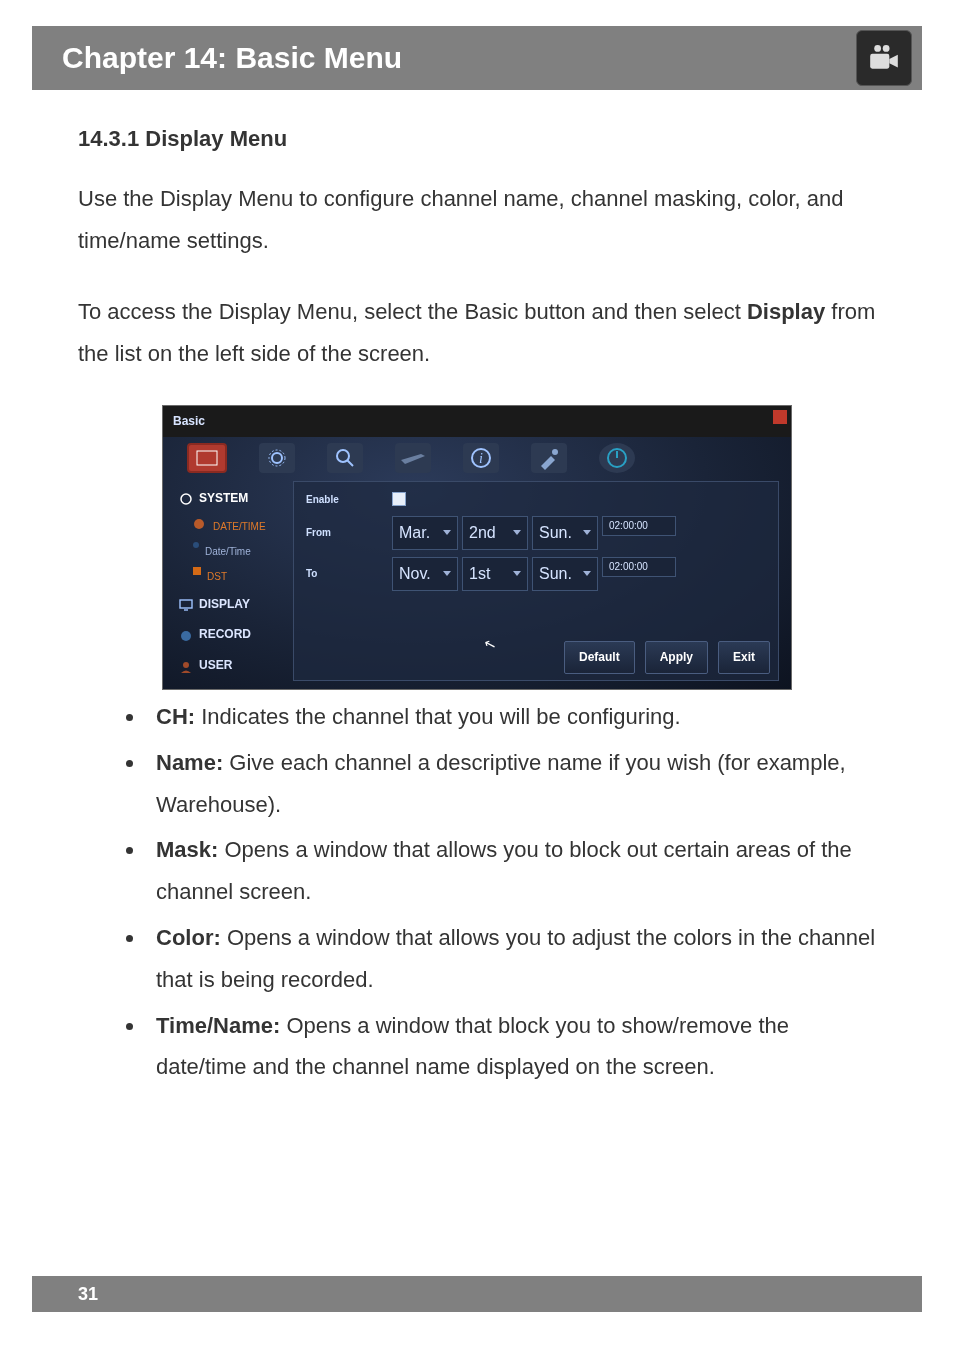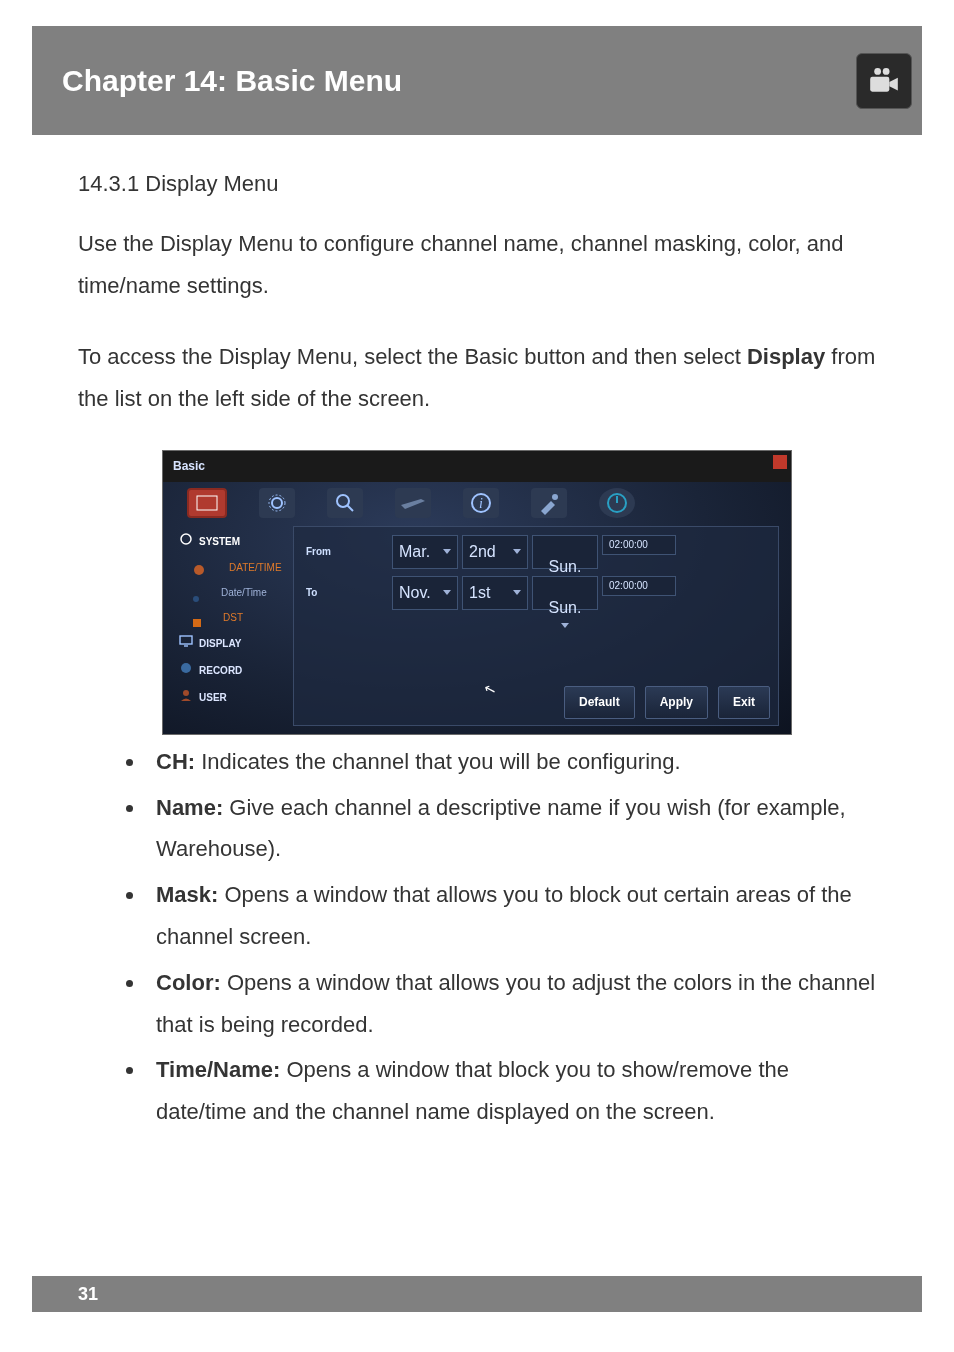--- a/index.html
+++ b/index.html
@@ -1,23 +1,23 @@
 <!DOCTYPE html>
 <html><head>
 <meta charset="utf-8">
 <style>
   * { box-sizing: border-box; margin: 0; padding: 0; }
   html, body { width: 954px; background: #fff; font-family: Arial, Helvetica, sans-serif; color: #343434; }
   .page { width: 954px; padding: 26px 32px 0 32px; position: relative; min-height: 1352px; }
-  .chapter-bar { background: #808080; color: #fff; height: 109px; display: flex; align-items: center; padding: 0 30px; position: relative; }
+  .chapter-bar { background: #808080; color: #fff; height: 64px; display: flex; align-items: center; padding: 0 30px; position: relative; }
   .chapter-bar h1 { font-size: 30px; font-weight: bold; }
   .chapter-icon { position: absolute; right: 10px; top: 50%; transform: translateY(-50%); width: 56px; height: 56px; background:#2a2a2a; border:1px solid #555; border-radius:6px; display:flex; align-items:center; justify-content:center; }
   .chapter-icon svg { width: 34px; height: 34px; }
   .body-area { padding: 28px 46px 0 46px; font-size: 22px; line-height: 1.9; }
-  .section-heading { font-size: 22px; font-weight: normal; margin-bottom: 18px; }
+  .section-heading { font-size: 22px; font-weight: bold; margin-bottom: 18px; }
   .bold { font-weight: bold; }
   .para { margin-bottom: 30px; }
   ul.bullets { list-style: disc; padding-left: 68px; margin-top: 6px; }
   ul.bullets li { padding-left: 10px; margin-bottom: 4px; }
   .page-num-bar { position:absolute; left:32px; bottom:40px; height:36px; background:#808080; color:#fff; font-weight:bold; font-size:18px; display:flex; align-items:center; padding:0 20px 0 46px; width:890px; }
   
   .shot-wrap { width: 630px; margin: 8px auto 0 auto; }
   .shot { width:630px; border:1px solid #6a6a6a; background: radial-gradient(ellipse at 40% 30%, #2c3b5a 0%, #1a2438 55%, #0d1320 100%); color:#cfe0ff; font-family: Arial, sans-serif; font-size:11px; position:relative; }
   .shot-title { background:#1a1a1a; color:#d8e4ff; font-weight:bold; font-size:12px; padding:4px 10px; }
   .shot-close { position:absolute; top:4px; right:4px; width:14px; height:14px; background:#c0392b; }
@@ -25,40 +25,40 @@
   .tab-icon { width:36px; height:30px; border-radius:4px; display:flex; align-items:center; justify-content:center; }
   .i-basic { background:#b03a2f; width:40px; height:30px; border:2px solid #8a2a21; border-radius:4px; }
   .i-gear { background:#2d3a52; }
   .i-search { background:#2d3a52; }
   .i-hdd { background:#2d3a52; }
   .i-info { background:#2d3a52; }
   .i-tools { background:#2d3a52; }
   .i-power { background:#2d3a52; border-radius:50%; }
   .shot-main { display:flex; padding:0 12px 8px 12px; gap:6px; }
   .sidebar { width:112px; padding-top:2px; }
-  .side-item { display:flex; align-items:flex-start; gap:6px; padding:4px 4px; color:#dce6ff; font-weight:bold; font-size:10px; }
+  .side-item { display:flex; align-items:center; gap:6px; padding:4px 4px; color:#dce6ff; font-weight:bold; font-size:12px; }
   .side-item.expanded { color:#fff; }
-  .side-sub { padding:3px 4px 3px 18px; font-size:10px; color:#9fb2d8; display:flex; align-items:flex-end; gap:22px;}
+  .side-sub { padding:3px 4px 3px 18px; font-size:10px; color:#9fb2d8; display:flex; align-items:flex-start; gap:6px;}
   .side-sub.active { color:#e07a2a; }
   .bullet-dot { width:6px; height:6px; background:#2a4d7a; border-radius:50%; display:inline-block;}
   .dst-dot { width:8px; height:8px; background:#d46a16; display:inline-block;}
   .gear-mini, .globe-mini, .monitor-mini, .rec-mini, .user-mini { width:14px; height:14px; display:inline-block; }
   .content-panel { flex:1; background:rgba(30,42,64,0.7); border:1px solid #3a4a68; padding:8px 12px 48px 12px; position:relative; min-height:200px;}
   .row { display:flex; align-items:center; margin-bottom:7px; font-size:10px; color:#cfe0ff; }
   .row-label { width:86px; font-weight:bold; }
   .checkbox { width:14px; height:14px; border:1px solid #88a4cc; background:#e8eff9; }
   .radio { width:11px; height:11px; border:1px solid #88a4cc; border-radius:50%; display:inline-flex; align-items:center; justify-content:center; margin-right:6px;}
   .radio.sel::after { content:""; width:5px; height:5px; background:#cfe0ff; border-radius:50%; }
   .radio-group { display:flex; gap:80px; }
   .radio-opt { display:flex; align-items:center; font-weight:bold; }
   .sel-row { display:flex; gap:4px; }
   .sel { background:#1a2438; border:1px solid #3f5374; height:20px; display:flex; align-items:center; justify-content:space-between; padding:16px 6px; font-size:16px; font-weight:normal; color:#d6e4ff;}
   .sel.month { width:66px;}
   .sel.ord { width:66px;}
-  .sel.day { width:66px;flex-direction:column;}
+  .sel.day { width:66px;}
   .timebox { background:#1a2438; border:1px solid #3f5374; height:20px; width:74px; display:flex; align-items:center; padding:0 6px; font-size:10px; color:#d6e4ff;}
   .chev { width:0; height:0; border-left:4px solid transparent; border-right:4px solid transparent; border-top:5px solid #9fb2d8; }
   .cursor { position:absolute; left:190px; bottom:22px; color:#fff; font-size:14px; transform:rotate(-18deg);}
   .btnrow { position:absolute; right:8px; bottom:6px; display:flex; gap:10px;}
   .ui-btn { background:linear-gradient(#2b3a55,#1a2438); border:1px solid #4a5d80; color:#fff; font-size:12px; font-weight:bold; padding:4px 14px; border-radius:2px;}
 </style>
 </head>
 <body>
 
 <div class="page">
@@ -167,20 +167,24 @@
               <span class="user-mini"><svg width="14" height="14" viewBox="0 0 14 14">
                     <circle cx="7" cy="5" r="3" fill="#a04a2a"></circle>
                     <path d="M2 13 Q7 8 12 13" fill="#a04a2a"></path>
                   </svg></span>
               <span>USER</span>
             </div>
           </div>
 
           <div class="content-panel">
             <div class="row">
+              <span class="row-label">Enable</span>
+              <span class="checkbox"></span>
+            </div>
+            <div class="row">
               <span class="row-label">From</span>
               <div class="sel-row">
                 <span class="sel month">
                     <span>Mar.</span>
                     <span class="chev"></span>
                   </span>
                 <span class="sel ord">
                     <span>2nd</span>
                     <span class="chev"></span>
                   </span>

